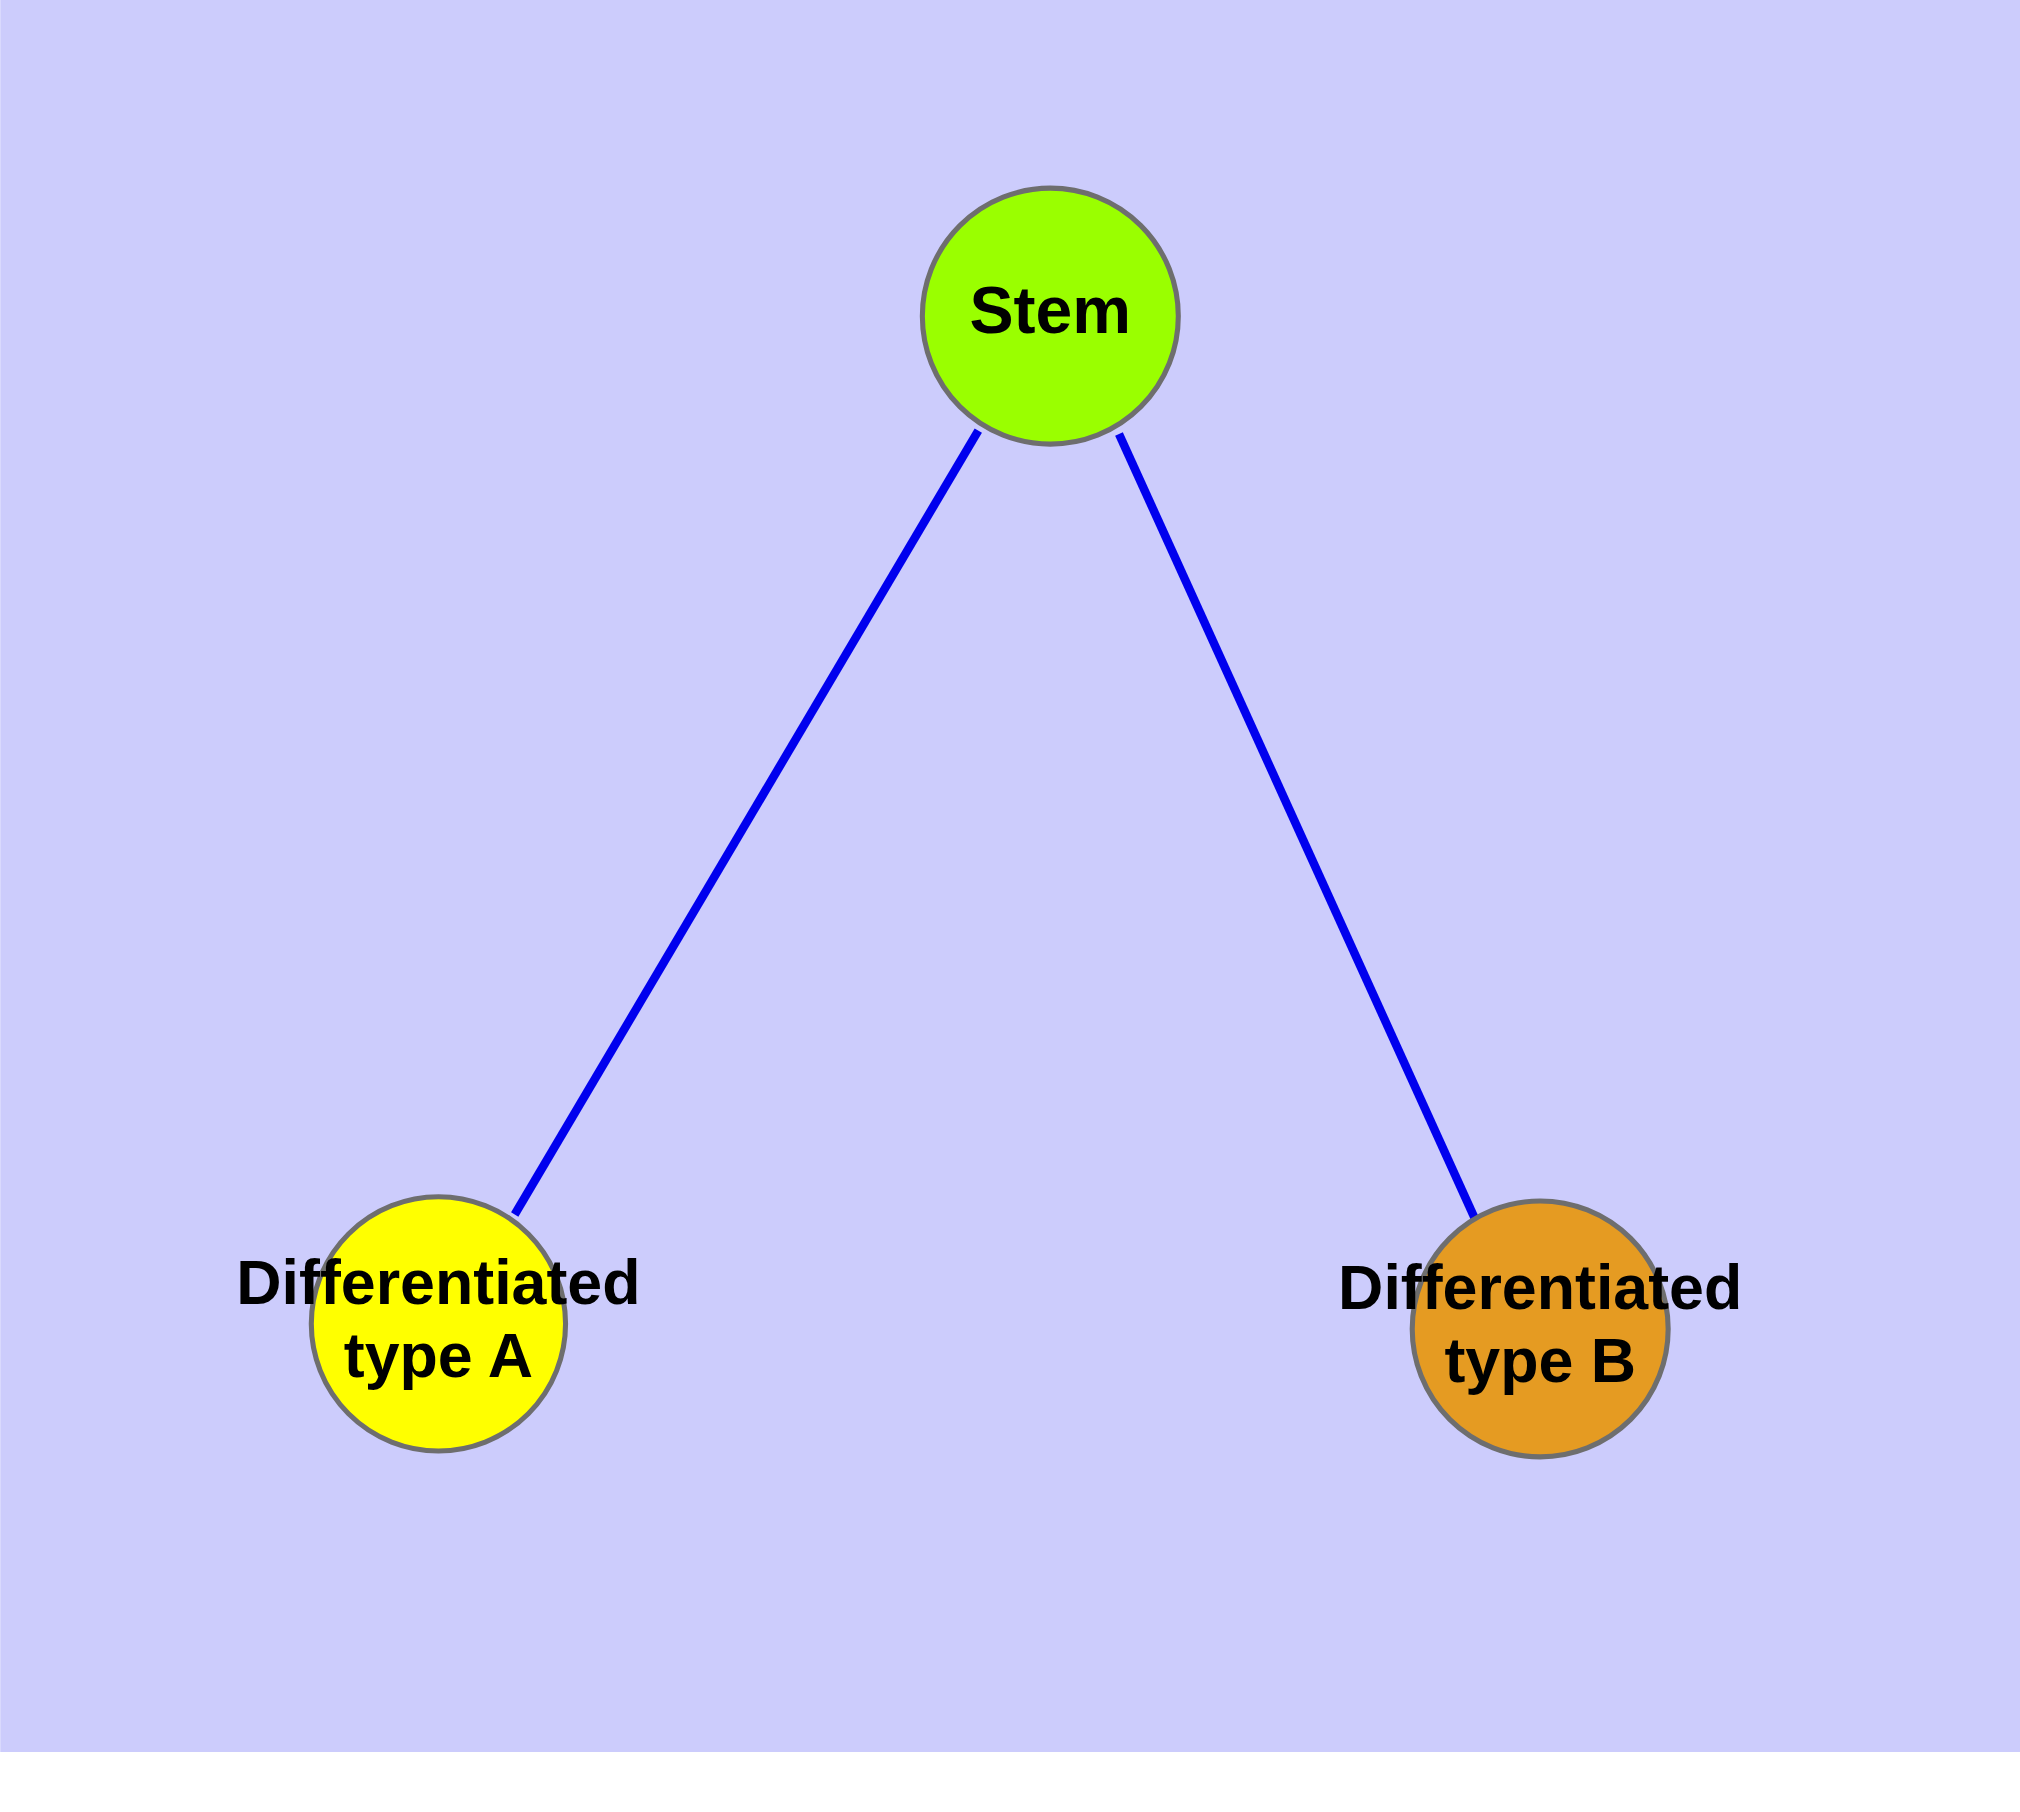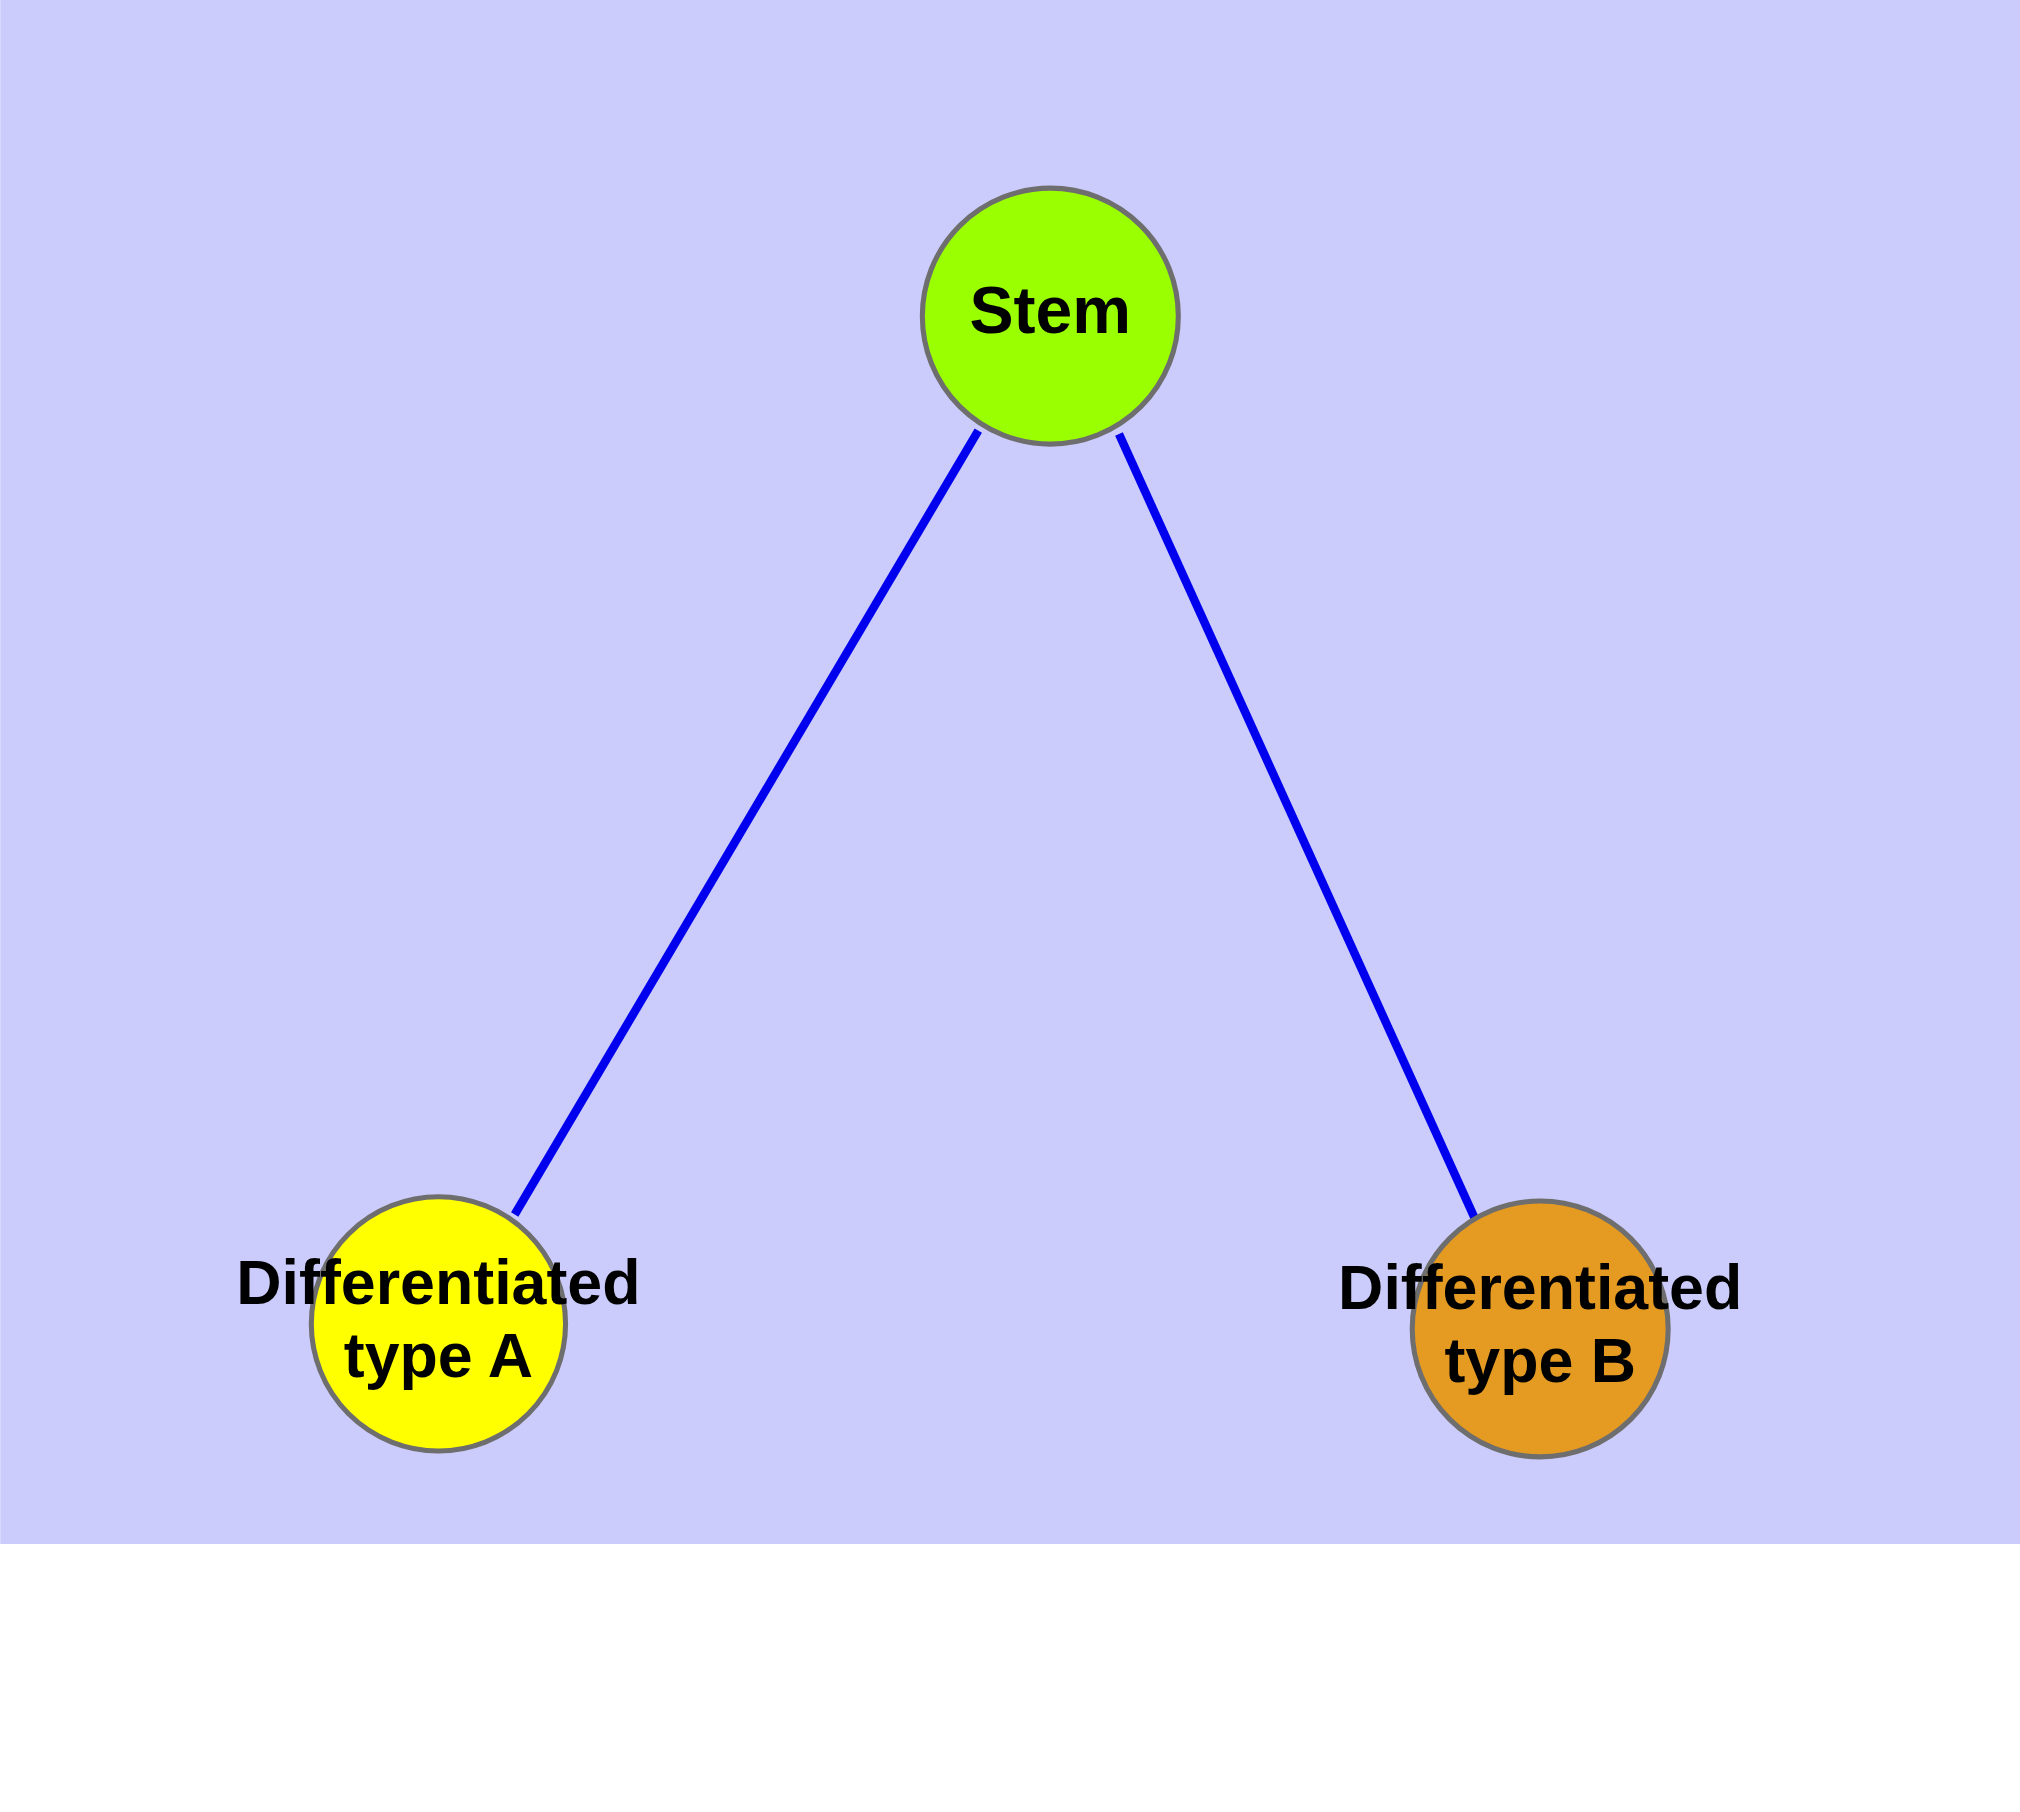--- a/index.html
+++ b/index.html
@@ -29,21 +29,21 @@
     fill: #000000;
     text-anchor: middle;
     dominant-baseline: middle;
     paint-order: normal;
     white-space: pre;
   }
 </style>
 </head>
 <body>
 
-<div id="canvas" style="width: 2021px; height: 1544px;">
+<div id="canvas" style="width: 2021px; height: 1752px;">
   <svg id="graph-svg" viewBox="0 0 2384 2138" xmlns="http://www.w3.org/2000/svg" style="width: 2021px; height: 1812px;">
 
     <rect id="bg-rect" x="0" y="0" width="2384" height="2138" fill="#CCCCFC"></rect>
 
     <g id="edges-layer">
         <line x1="1154" y1="508" x2="607" y2="1433" stroke="#0000EE" stroke-width="10" stroke-linecap="butt"></line>
         <line x1="1320" y1="512" x2="1740" y2="1438" stroke="#0000EE" stroke-width="10" stroke-linecap="butt"></line>
       </g>
     <g id="nodes-layer">
         <circle cx="1239" cy="373" r="151" fill="#9AFF00" stroke="#6E6E6E" stroke-width="6"></circle>

